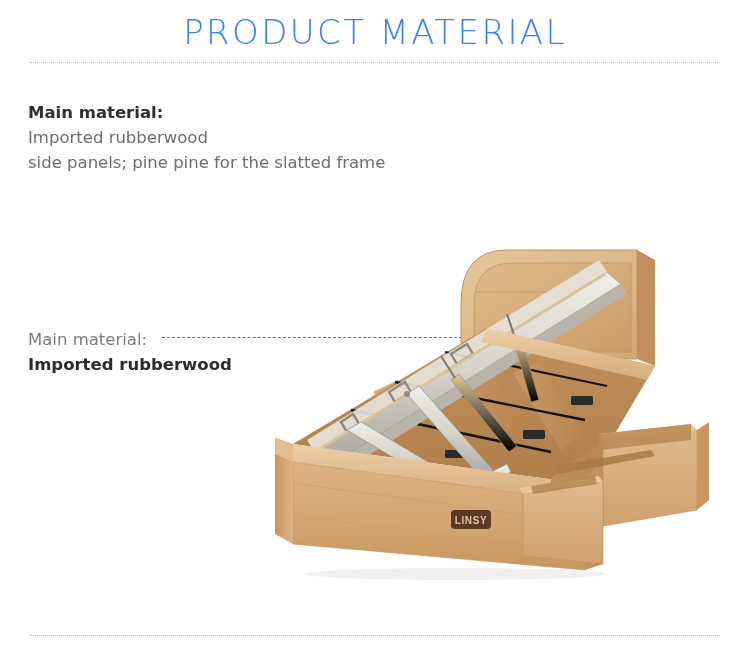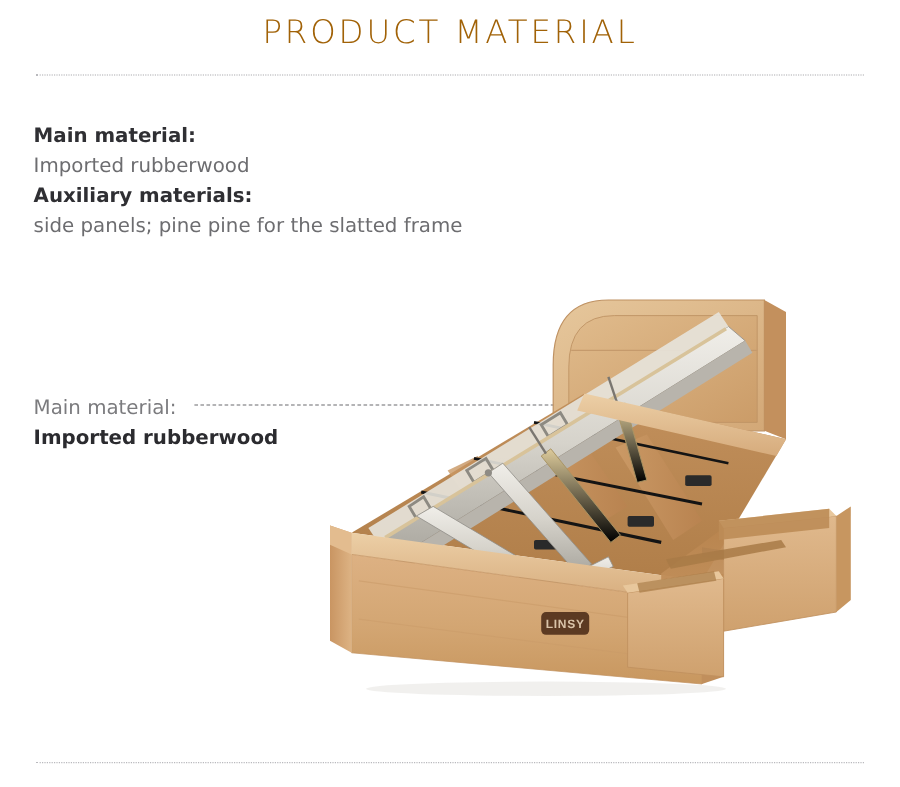--- a/index.html
+++ b/index.html
@@ -16,24 +16,24 @@
     -webkit-font-smoothing: antialiased;
   }
 
   
   .page-title {
     position: absolute;
     top: 12px;
     left: 0;
     width: 750px;
     text-align: center;
-    font-size: 27px;
+    font-size: 34px;
     font-weight: 300;
     letter-spacing: 2.4px;
-    color: #a16207;
+    color: #3b82f6;
     font-family: "DejaVu Sans", sans-serif;
   }
 
   .divider {
     position: absolute;
     left: 30px;
     width: 690px;
     height: 0;
     border-top: 1px dashed #b9b9bd;
     border-top-style: dotted;
@@ -114,21 +114,20 @@
 </head>
 <body>
 
 <div class="page-title">PRODUCT MATERIAL</div>
 
 <div class="divider divider-top"></div>
 
 <div class="spec-block">
   <div class="spec-line label">Main material:</div>
   <div class="spec-line">Imported rubberwood</div>
-  <div class="spec-line label">Auxiliary materials:</div>
   <div class="spec-line">side panels; pine pine for the slatted frame</div>
 </div>
 
 <div class="callout">
   <div class="callout-label">Main material:</div>
   <div class="callout-value">Imported rubberwood</div>
 </div>
 <div class="leader"></div>
 <div class="leader-dot"></div>
 

